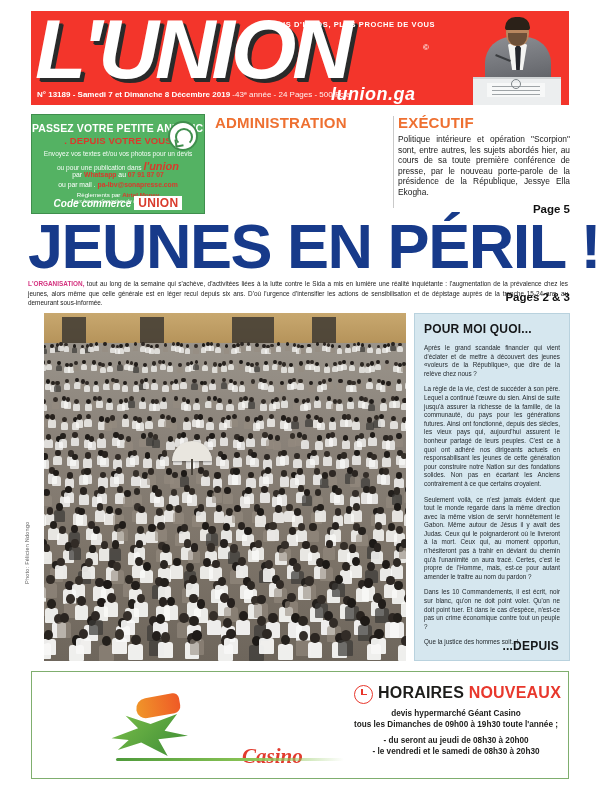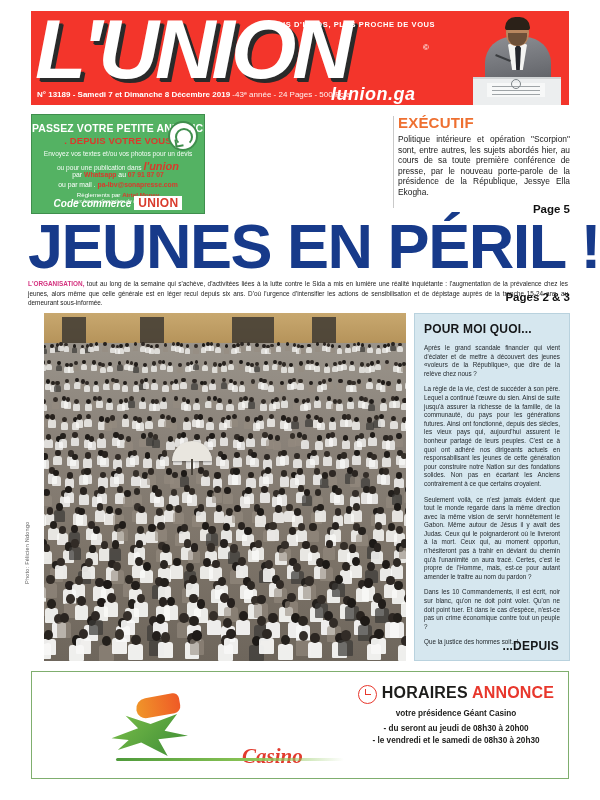--- a/index.html
+++ b/index.html
@@ -339,20 +339,21 @@
     <div class="code">
       <span>Code commerce</span>
       <b>UNION</b>
     </div>
     <div class="wa"></div>
   </div>
 
   <div class="divider"></div>
 
   <div class="teaser t1">
+    <h2>ADMINISTRATION</h2>
   </div>
 
   <div class="teaser t2">
     <h2>EXÉCUTIF</h2>
     <p>Politique intérieure et opération "Scorpion" sont, entre autres, les sujets abordés hier, au cours de sa toute première conférence de presse, par le nouveau porte-parole de la présidence de la République, Jessye Ella Ekogha.</p>
     <div class="pagelink">Page 5</div>
   </div>
 
   <div class="headline">JEUNES EN PÉRIL !</div>
 
@@ -1605,24 +1606,25 @@
       <div class="swoosh"></div>
       <div class="flame"></div>
       <div class="casino">Casino</div>
       <div class="underline"></div>
     </div>
 
     <div class="ad-right">
       <div class="ad-title">
         <span class="clock"></span>
         <span class="k">HORAIRES</span>
-        <span class="r">ANNONCE</span>
+        <span class="r">NOUVEAUX</span>
       </div>
       <div class="ad-lines">
-        <div>votre présidence Géant Casino</div>
+        <div>devis hypermarché Géant Casino</div>
+        <div>tous les Dimanches de 09h00 à 19h30 toute l'année ;</div>
         <div class="gap"></div>
         <div>- du seront au jeudi de 08h30 à 20h00</div>
         <div>- le vendredi et le samedi de 08h30 à 20h30</div>
       </div>
     </div>
   </div>
 
 </div>
 
 </body></html>

